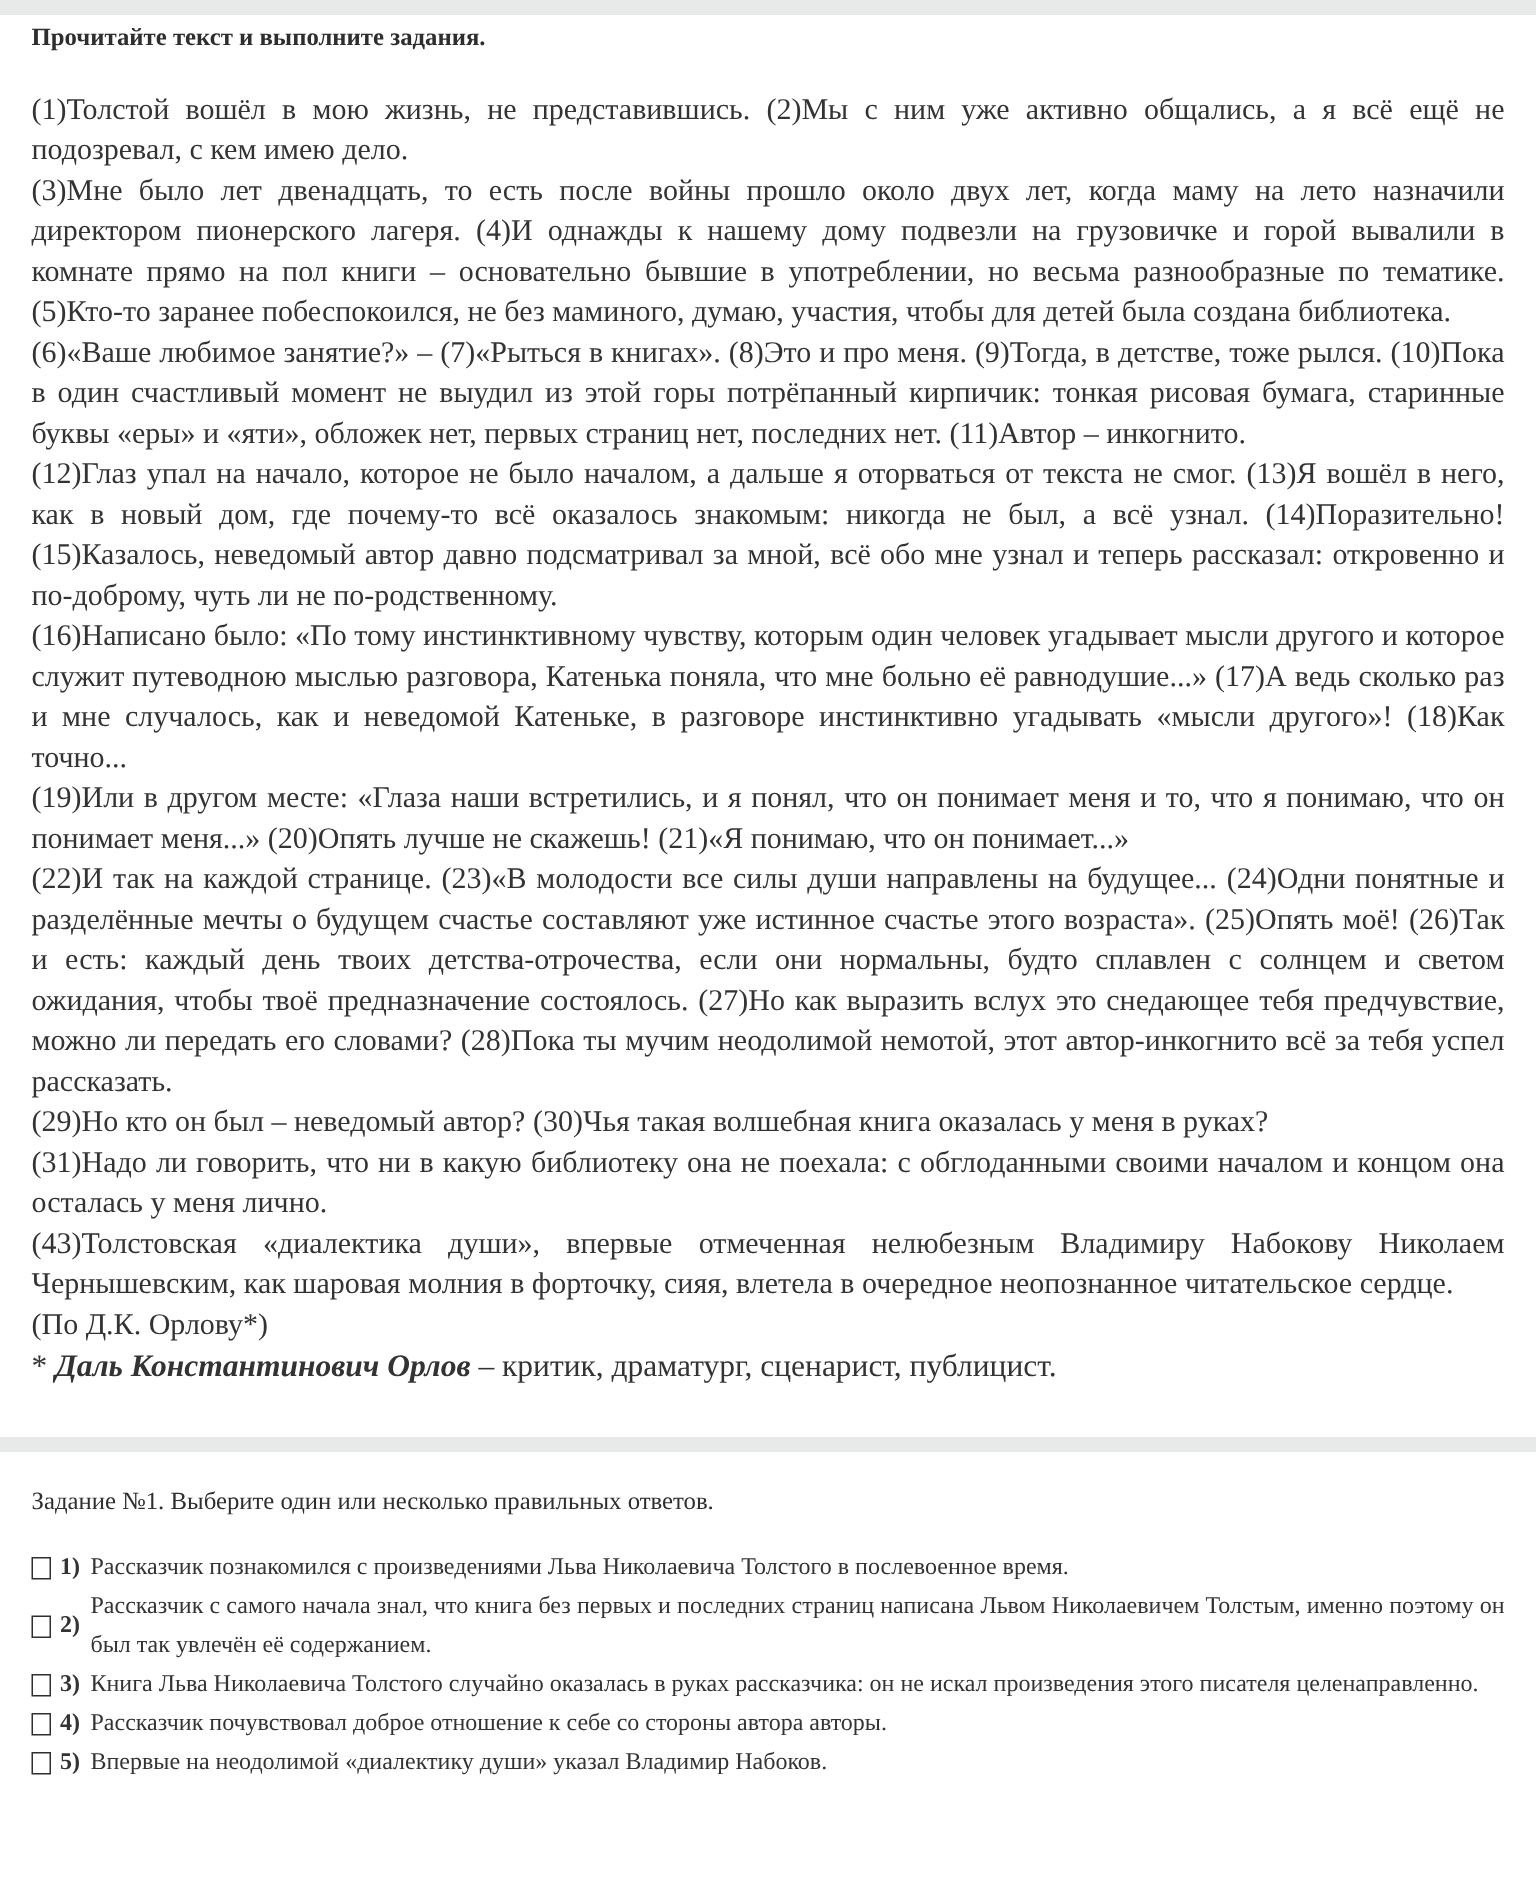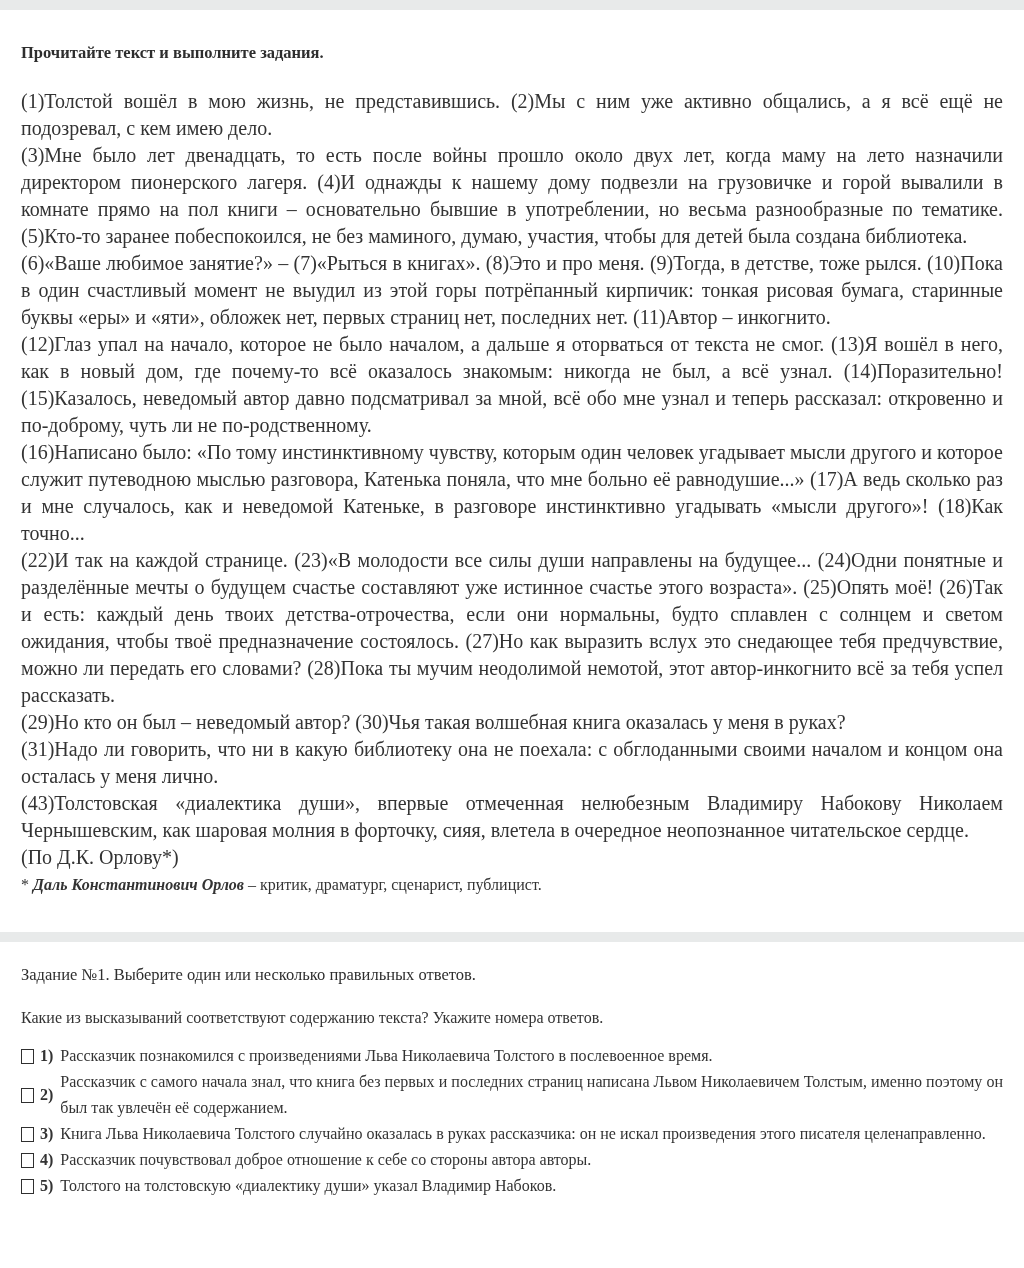--- a/index.html
+++ b/index.html
@@ -5,36 +5,36 @@
   * { margin:0; padding:0; box-sizing:border-box; }
   html,body { background:#ffffff; }
   body {
     width:1024px;
     font-family:"Liberation Serif","DejaVu Serif",serif;
     color:#333333;
     -webkit-font-smoothing:antialiased;
   }
   .gray-strip { height:10px; background:#e8eaea; width:100%; }
 
-  .content { padding:33px 21px 34px 21px; }
+  .content { padding:5px 21px 34px 21px; }
 
   .instruction-heading {
     font-size:16.5px;
     font-weight:bold;
     color:#2e2e2e;
     margin-bottom:25px;
   }
 
   .reading-text p {
     font-size:20px;
     line-height:27px;
     text-align:justify;
   }
 
-  .author-note { font-size:16px; line-height:27px; }
+  .author-note { font-size:21px; line-height:27px; }
   .author-note .name { font-weight:bold; font-style:italic; }
 
   .task-section { padding:23px 21px 30px 21px; }
 
   .task-title {
     font-size:16.5px;
     font-weight:normal;
     color:#2e2e2e;
     margin-bottom:21px;
   }
@@ -78,36 +78,36 @@
 
 <main class="content">
   <h1 class="instruction-heading">Прочитайте текст и выполните задания.</h1>
 
   <div class="reading-text" id="reading-text">
       <p>(1)Толстой вошёл в мою жизнь, не представившись. (2)Мы с ним уже активно общались, а я всё ещё не подозревал, с кем имею дело.</p>
       <p>(3)Мне было лет двенадцать, то есть после войны прошло около двух лет, когда маму на лето назначили директором пионерского лагеря. (4)И однажды к нашему дому подвезли на грузовичке и горой вывалили в комнате прямо на пол книги – основательно бывшие в употреблении, но весьма разнообразные по тематике. (5)Кто-то заранее побеспокоился, не без маминого, думаю, участия, чтобы для детей была создана библиотека.</p>
       <p>(6)«Ваше любимое занятие?» – (7)«Рыться в книгах». (8)Это и про меня. (9)Тогда, в детстве, тоже рылся. (10)Пока в один счастливый момент не выудил из этой горы потрёпанный кирпичик: тонкая рисовая бумага, старинные буквы «еры» и «яти», обложек нет, первых страниц нет, последних нет. (11)Автор – инкогнито.</p>
       <p>(12)Глаз упал на начало, которое не было началом, а дальше я оторваться от текста не смог. (13)Я вошёл в него, как в новый дом, где почему-то всё оказалось знакомым: никогда не был, а всё узнал. (14)Поразительно! (15)Казалось, неведомый автор давно подсматривал за мной, всё обо мне узнал и теперь рассказал: откровенно и по-доброму, чуть ли не по-родственному.</p>
       <p>(16)Написано было: «По тому инстинктивному чувству, которым один человек угадывает мысли другого и которое служит путеводною мыслью разговора, Катенька поняла, что мне больно её равнодушие...» (17)А ведь сколько раз и мне случалось, как и неведомой Катеньке, в разговоре инстинктивно угадывать «мысли другого»! (18)Как точно...</p>
+      <p>(19)Или в другом месте: «Глаза наши встретились, и я понял, что он понимает меня и то, что я понимаю, что он понимает меня...» (20)Опять лучше не скажешь! (21)«Я понимаю, что он понимает...»</p>
       <p>(22)И так на каждой странице. (23)«В молодости все силы души направлены на будущее... (24)Одни понятные и разделённые мечты о будущем счастье составляют уже истинное счастье этого возраста». (25)Опять моё! (26)Так и есть: каждый день твоих детства-отрочества, если они нормальны, будто сплавлен с солнцем и светом ожидания, чтобы твоё предназначение состоялось. (27)Но как выразить вслух это снедающее тебя предчувствие, можно ли передать его словами? (28)Пока ты мучим неодолимой немотой, этот автор-инкогнито всё за тебя успел рассказать.</p>
       <p>(29)Но кто он был – неведомый автор? (30)Чья такая волшебная книга оказалась у меня в руках?</p>
       <p>(31)Надо ли говорить, что ни в какую библиотеку она не поехала: с обглоданными своими началом и концом она осталась у меня лично.</p>
       <p>(43)Толстовская «диалектика души», впервые отмеченная нелюбезным Владимиру Набокову Николаем Чернышевским, как шаровая молния в форточку, сияя, влетела в очередное неопознанное читательское сердце.</p>
       <p>(По Д.К. Орлову*)</p>
     </div>
 
   <p class="author-note"><span>* </span><span class="name">Даль Константинович Орлов</span><span> – критик, драматург, сценарист, публицист.</span></p>
 </main>
 
 <div class="gray-strip"></div>
 
 <section class="task-section">
   <h2 class="task-title">Задание №1. Выберите один или несколько правильных ответов.</h2>
 
-  <p class="task-question">Какие из высказываний соответствуют содержанию текста? Укажите номера ответов.</p>
 
   <div class="options-list" id="options-list">
       <div class="option-row">
         <span class="option-left">
           <span class="checkbox"></span>
           <span class="option-number">1)</span>
         </span>
         <span class="option-text">Рассказчик познакомился с произведениями Льва Николаевича Толстого в послевоенное время.</span>
       </div>
       <div class="option-row">
@@ -129,16 +129,16 @@
           <span class="checkbox"></span>
           <span class="option-number">4)</span>
         </span>
         <span class="option-text">Рассказчик почувствовал доброе отношение к себе со стороны автора авторы.</span>
       </div>
       <div class="option-row">
         <span class="option-left">
           <span class="checkbox"></span>
           <span class="option-number">5)</span>
         </span>
-        <span class="option-text">Толстого на толстовскую «диалектику души» указал Владимир Набоков.</span>
+        <span class="option-text">Впервые на неодолимой «диалектику души» указал Владимир Набоков.</span>
       </div>
     </div>
 </section>
 
 </body></html>

